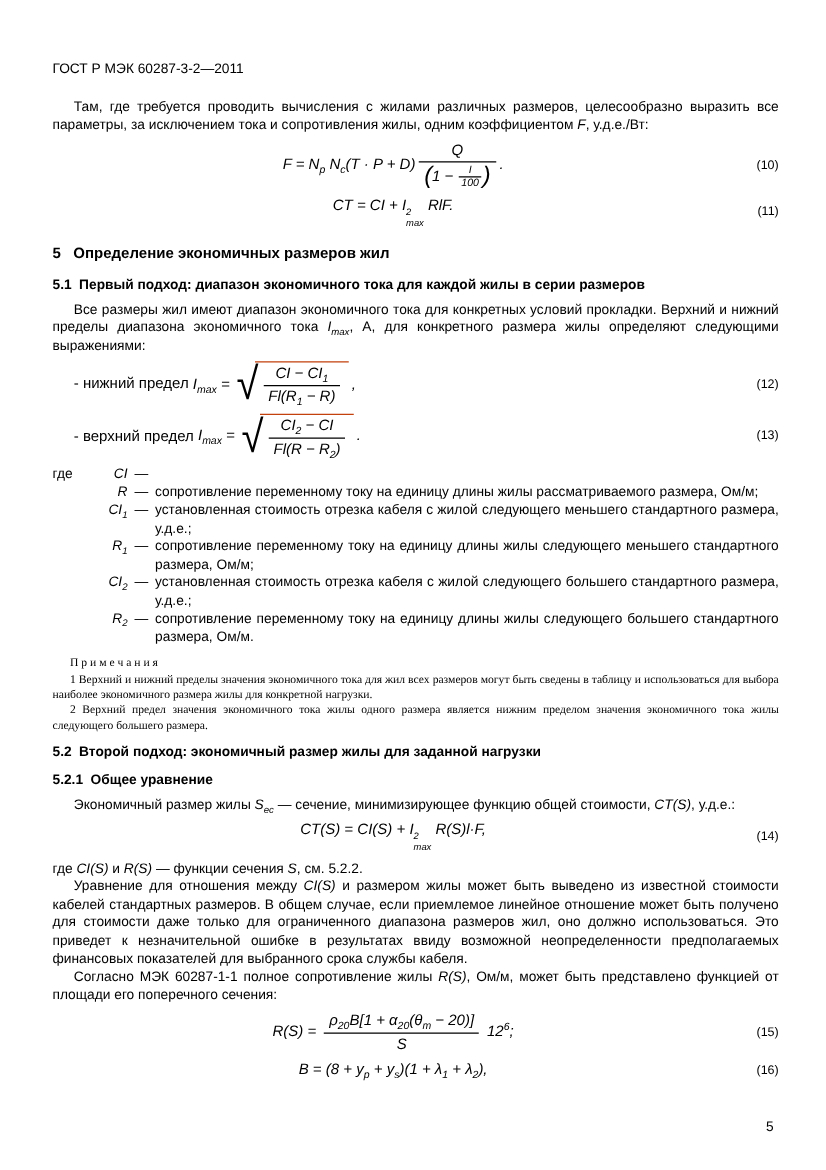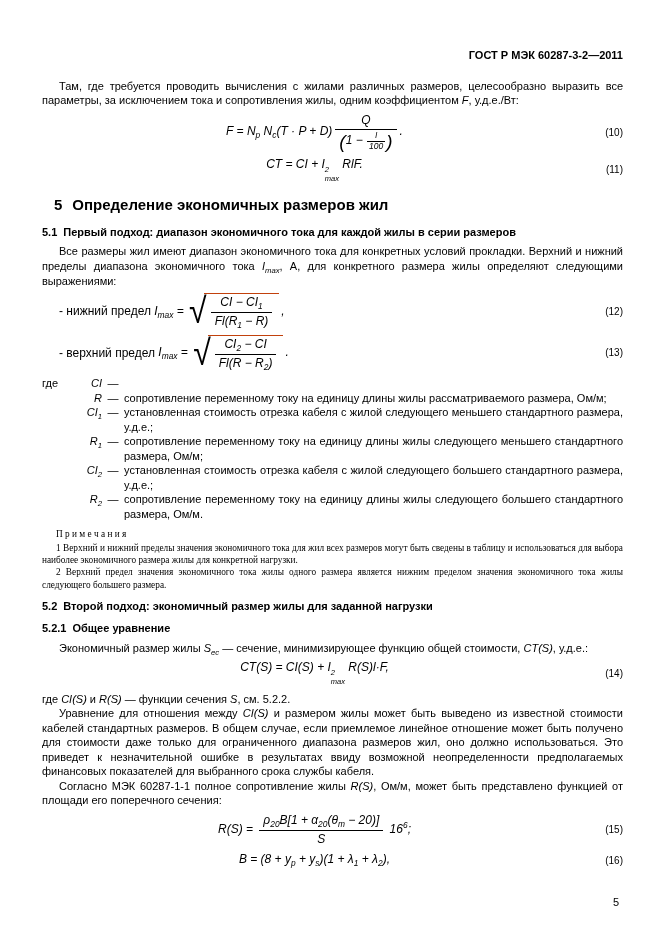--- a/index.html
+++ b/index.html
@@ -2,27 +2,27 @@
 <html><head>
 <meta charset="utf-8">
 <style>
   html,body{margin:0;padding:0;background:#ffffff;}
   .page{
     width:661px;height:936px;background:#fff;color:#000;position:relative;
     box-sizing:border-box;padding:48px 38px 0 42px;overflow:hidden;
     font-family:"Liberation Sans","DejaVu Sans",sans-serif;
     font-size:11px;line-height:1.32;
   }
-  .doc-header{font-weight:bold;text-align:right;font-size:11px;margin-bottom:16px;}
+  .doc-header{font-weight:normal;font-size:11px;margin-bottom:16px;}
   p{margin:0;}
   .para{text-indent:17px;text-align:justify;}
   .flush{text-align:justify;}
   .it{font-style:italic;}
   sub,sup{font-size:0.7em;line-height:0;}
-  .h1{font-size:15px;font-weight:bold;margin:12px 12px 10px;}
+  .h1{font-size:12px;font-weight:bold;margin:12px 0 10px;}
   .h1 .hnum{margin-right:10px;}
   .h2{font-size:11px;font-weight:bold;margin:8px 0 5px;}
   .h2 .hnum{margin-right:6px;}
   .frow{display:flex;align-items:center;margin:5px 0;font-size:12px;}
   .fcenter{flex:1;text-align:center;white-space:nowrap;}
   .fleft{flex:1;padding-left:17px;white-space:nowrap;}
   .fnum{min-width:36px;text-align:right;font-size:10px;}
   .formula{font-style:italic;}
   .flabel{font-style:normal;}
   .frac{display:inline-flex;flex-direction:column;vertical-align:middle;text-align:center;margin:0 3px;}
@@ -165,21 +165,21 @@
   <p class="flush"><span>где </span><span class="it">CI(S)</span><span> и </span><span class="it">R(S)</span><span> — функции сечения </span><span class="it">S</span><span>, см. 5.2.2.</span></p>
 
   <p class="para"><span>Уравнение для отношения между </span><span class="it">CI(S)</span><span> и размером жилы может быть выведено из известной стоимости кабелей стандартных размеров. В общем случае, если приемлемое линейное отношение может быть получено для стоимости даже только для ограниченного диапазона размеров жил, оно должно использоваться. Это приведет к незначительной ошибке в результатах ввиду возможной неопределенности предполагаемых финансовых показателей для выбранного срока службы кабеля.</span></p>
 
   <p class="para"><span>Согласно МЭК 60287-1-1 полное сопротивление жилы </span><span class="it">R(S)</span><span>, Ом/м, может быть представлено функцией от площади его поперечного сечения:</span></p>
 
   <div class="frow">
     <div class="fcenter"><span class="formula"><span>R(S) = </span><span class="frac">
             <span class="fr-num"><span>ρ</span><sub>20</sub><span>B[1 + α</span><sub>20</sub><span>(θ</span><sub>m</sub><span> − 20)]</span></span>
             <span class="fr-den">S</span>
-          </span><span> 16</span><sup>6</sup><span>;</span></span></div>
+          </span><span> 12</span><sup>6</sup><span>;</span></span></div>
     <div class="fnum">(15)</div>
   </div>
 
   <div class="frow">
     <div class="fcenter"><span class="formula"><span>B = (8 + y</span><sub>p</sub><span> + y</span><sub>s</sub><span>)(1 + λ</span><sub>1</sub><span> + λ</span><sub>2</sub><span>),</span></span></div>
     <div class="fnum">(16)</div>
   </div>
 
 
   <div class="page-num">5</div>

